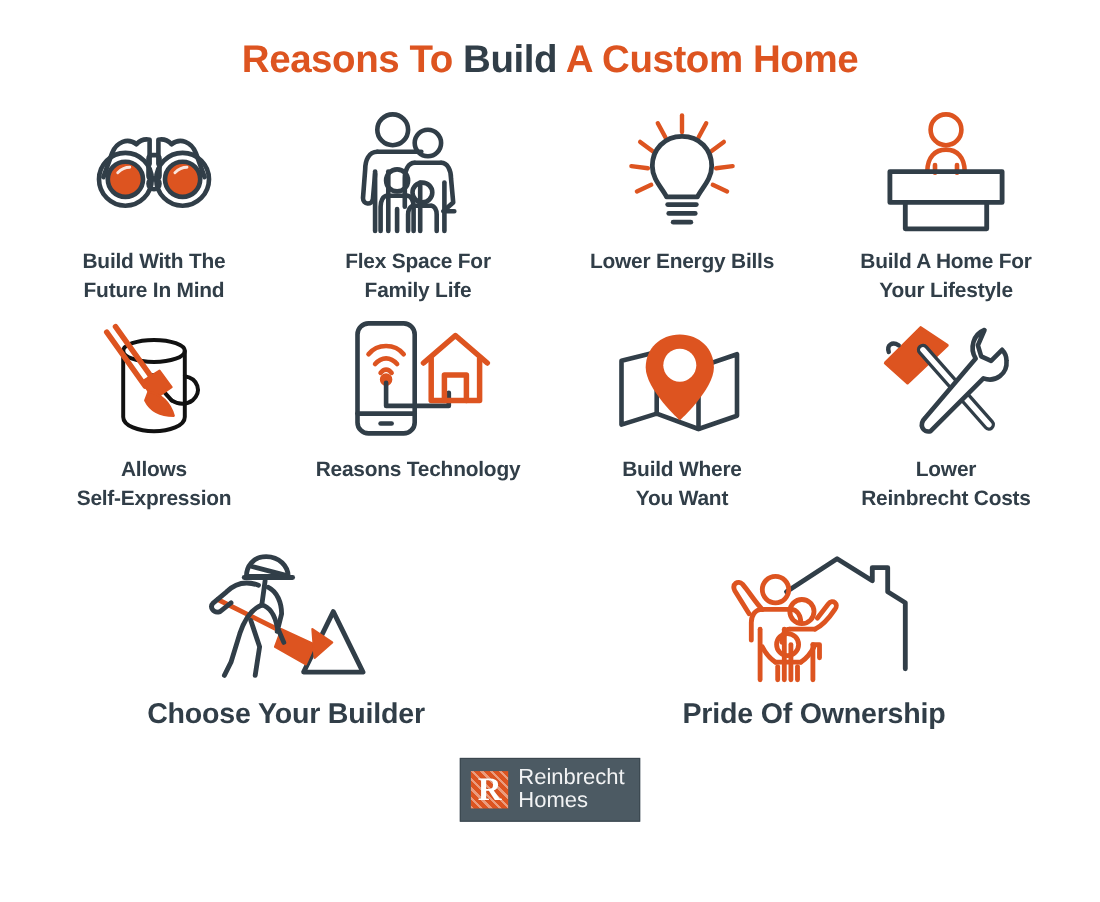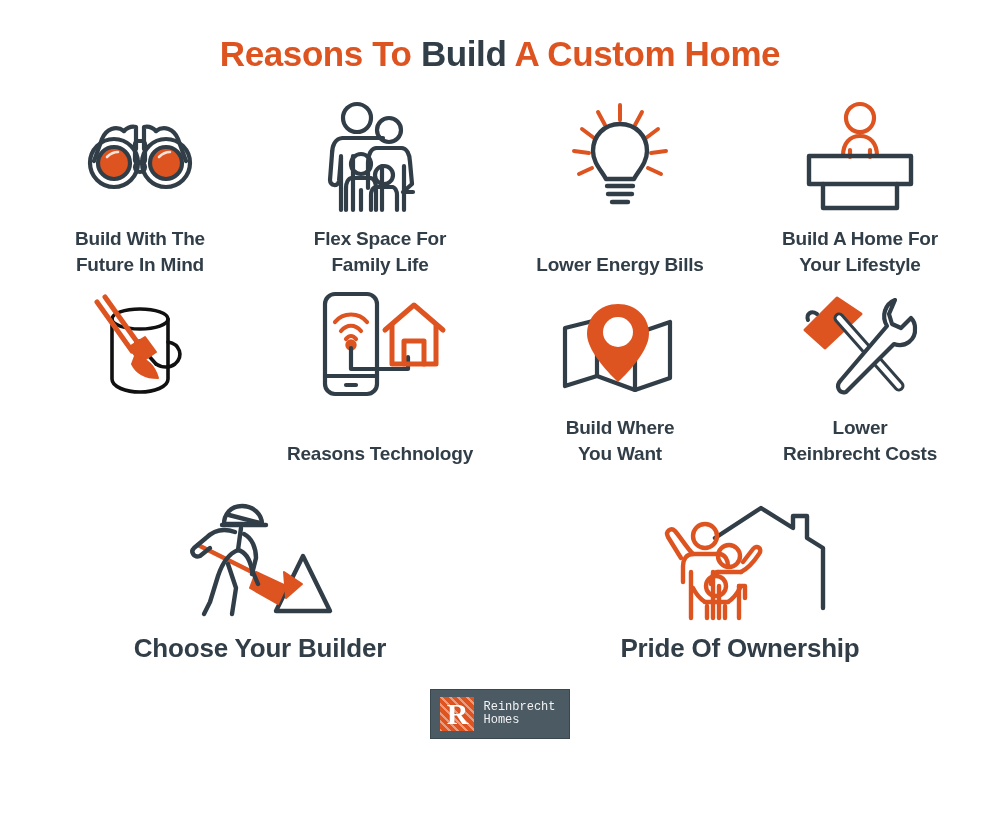--- a/index.html
+++ b/index.html
@@ -37,21 +37,21 @@
     display: grid;
     grid-template-columns: repeat(4, 1fr);
     row-gap: 0px;
     padding: 16px 20px 0 20px;
   }
 
   .cell {
     display: flex;
     flex-direction: column;
     align-items: center;
-    justify-content: space-between;
+    justify-content: flex-start;
   }
 
   .icon-box {
     height: 130px;
     display: flex;
     align-items: center;
     justify-content: center;
   }
 
   .label {
@@ -106,22 +106,22 @@
     display: flex; align-items: center; justify-content: center;
     color: #ffffff;
     font-family: "Liberation Serif", serif;
     font-weight: bold;
     font-size: 30px;
     line-height: 1;
     text-shadow: 0 0 1px rgba(0,0,0,0.25);
   }
   .logo-text {
     color: #F2F3F4;
-    font-family: Liberation Mono, monospace;
-    font-size: 12px;
+    font-family: Liberation Sans, sans-serif;
+    font-size: 20px;
     line-height: 1.06;
     white-space: pre-line;
   }
 </style>
 </head>
 <body>
 
 <div class="page">
 
   <h1 class="title">
@@ -239,20 +239,22 @@
             <path d="M62 60 L78 78"></path>
           </g>
           <g stroke="#DD5420" stroke-width="5" fill="none">
             <line x1="19" y1="16" x2="54" y2="65"></line>
             <line x1="27" y1="11" x2="62" y2="60"></line>
           </g>
           <path d="M51 61 L67 51 L78 66 L62 77 Z" fill="#DD5420" stroke="#DD5420" stroke-width="2"></path>
           <path d="M57 70 C66 72 76 78 80 92 C66 92 58 86 54 78 Z" fill="#DD5420" stroke="#DD5420" stroke-width="2"></path>
         </svg>
       </div>
+      <div class="label">Allows
+Self-Expression</div>
     </div>
 
     <div class="cell">
       <div class="icon-box">
         <svg width="135" height="115" viewBox="0 0 135 115" fill="none" stroke-linecap="round" stroke-linejoin="round">
           <g stroke="#313E48" stroke-width="4.2">
             <rect x="12" y="8" width="52" height="100" rx="10"></rect>
             <line x1="12" y1="90" x2="64" y2="90"></line>
             <line x1="33" y1="99" x2="43" y2="99"></line>
           </g>

